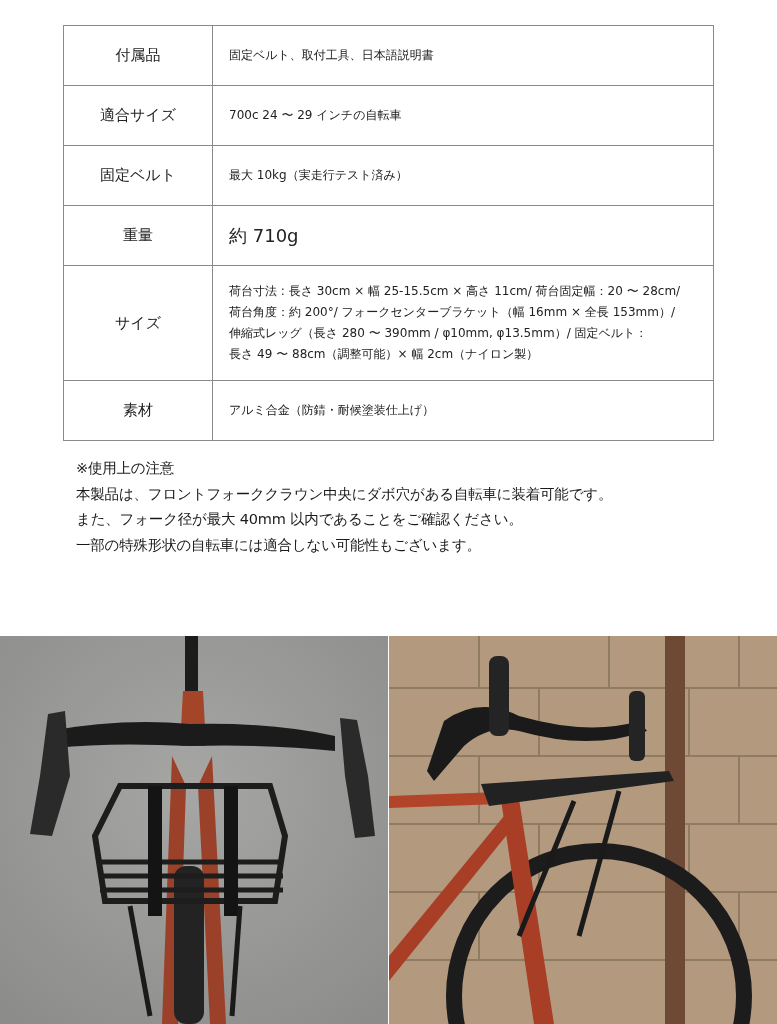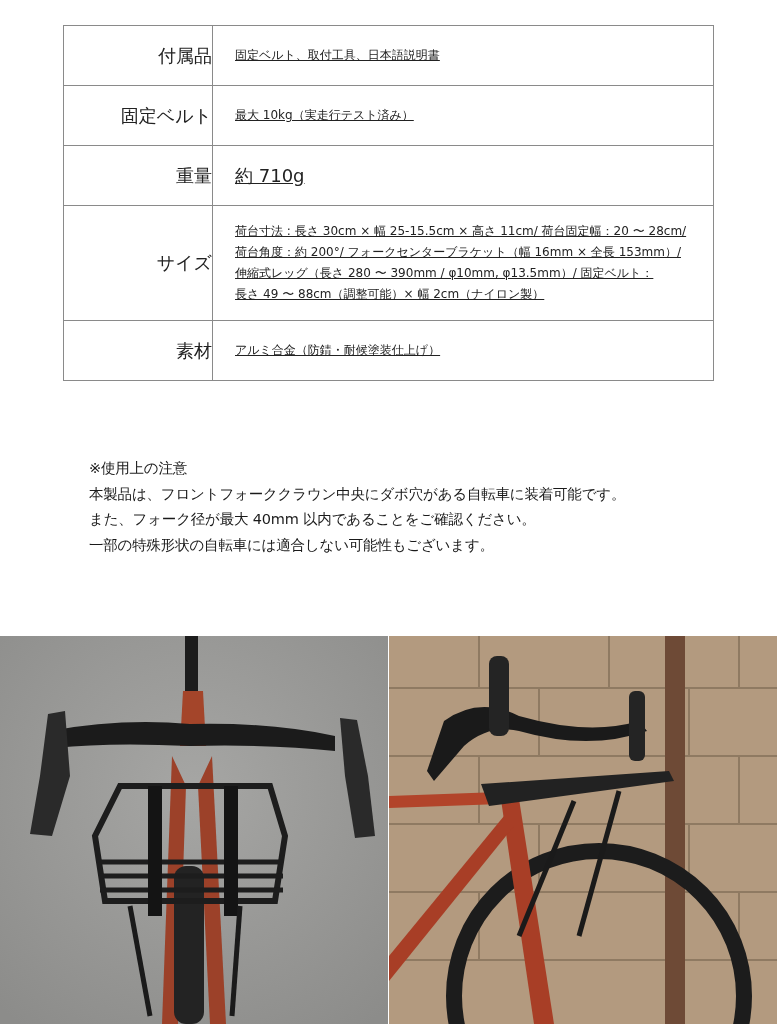--- a/index.html
+++ b/index.html
@@ -8,40 +8,44 @@
       font-family: "DejaVu Sans", "Liberation Sans", sans-serif; color: #222222;
     }
     .spec-table {
       position: absolute; left: 63px; top: 25px; width: 651px;
       border-collapse: collapse; table-layout: fixed;
     }
     .spec-table td {
       border: 1px solid #8a8a8a; font-size: 12px; color: #222;
       vertical-align: middle; padding: 0;
     }
-    .spec-table td.label { width: 148px; text-align: right; font-size: 18px; }
-    .spec-table td.value { padding-left: 22px; line-height: 21px; text-decoration: underline; }
+    .spec-table td.label { width: 148px; text-align: center; font-size: 15px; }
+    .spec-table td.value { padding-left: 16px; line-height: 21px; }
     .spec-table td.value.large { font-size: 18px; }
     .notes {
-      position: absolute; left: 89px; top: 456px; width: 680px;
+      position: absolute; left: 76px; top: 456px; width: 680px;
       font-size: 14.5px; line-height: 25.5px; color: #1a1a1a; letter-spacing: -0.2px;
     }
     .notes p { margin: 0; white-space: nowrap; }
     .photos { position: absolute; left: 0; top: 636px; width: 777px; height: 388px; }
     .photo { position: absolute; top: 0; height: 388px; overflow: hidden; }
     .photo svg { display: block; width: 100%; height: 100%; }
   </style>
 </head>
 <body>
 
 <table class="spec-table">
   <tbody>
       <tr style="height:60px">
     <td class="label">付属品</td>
     <td class="value">固定ベルト、取付工具、日本語説明書</td>
+  </tr>
+  <tr style="height:60px">
+    <td class="label">適合サイズ</td>
+    <td class="value">700c 24 〜 29 インチの自転車</td>
   </tr>
   <tr style="height:60px">
     <td class="label">固定ベルト</td>
     <td class="value">最大 10kg（実走行テスト済み）</td>
   </tr>
   <tr style="height:60px">
     <td class="label">重量</td>
     <td class="value large">約 710g</td>
   </tr>
   <tr style="height:115px">

